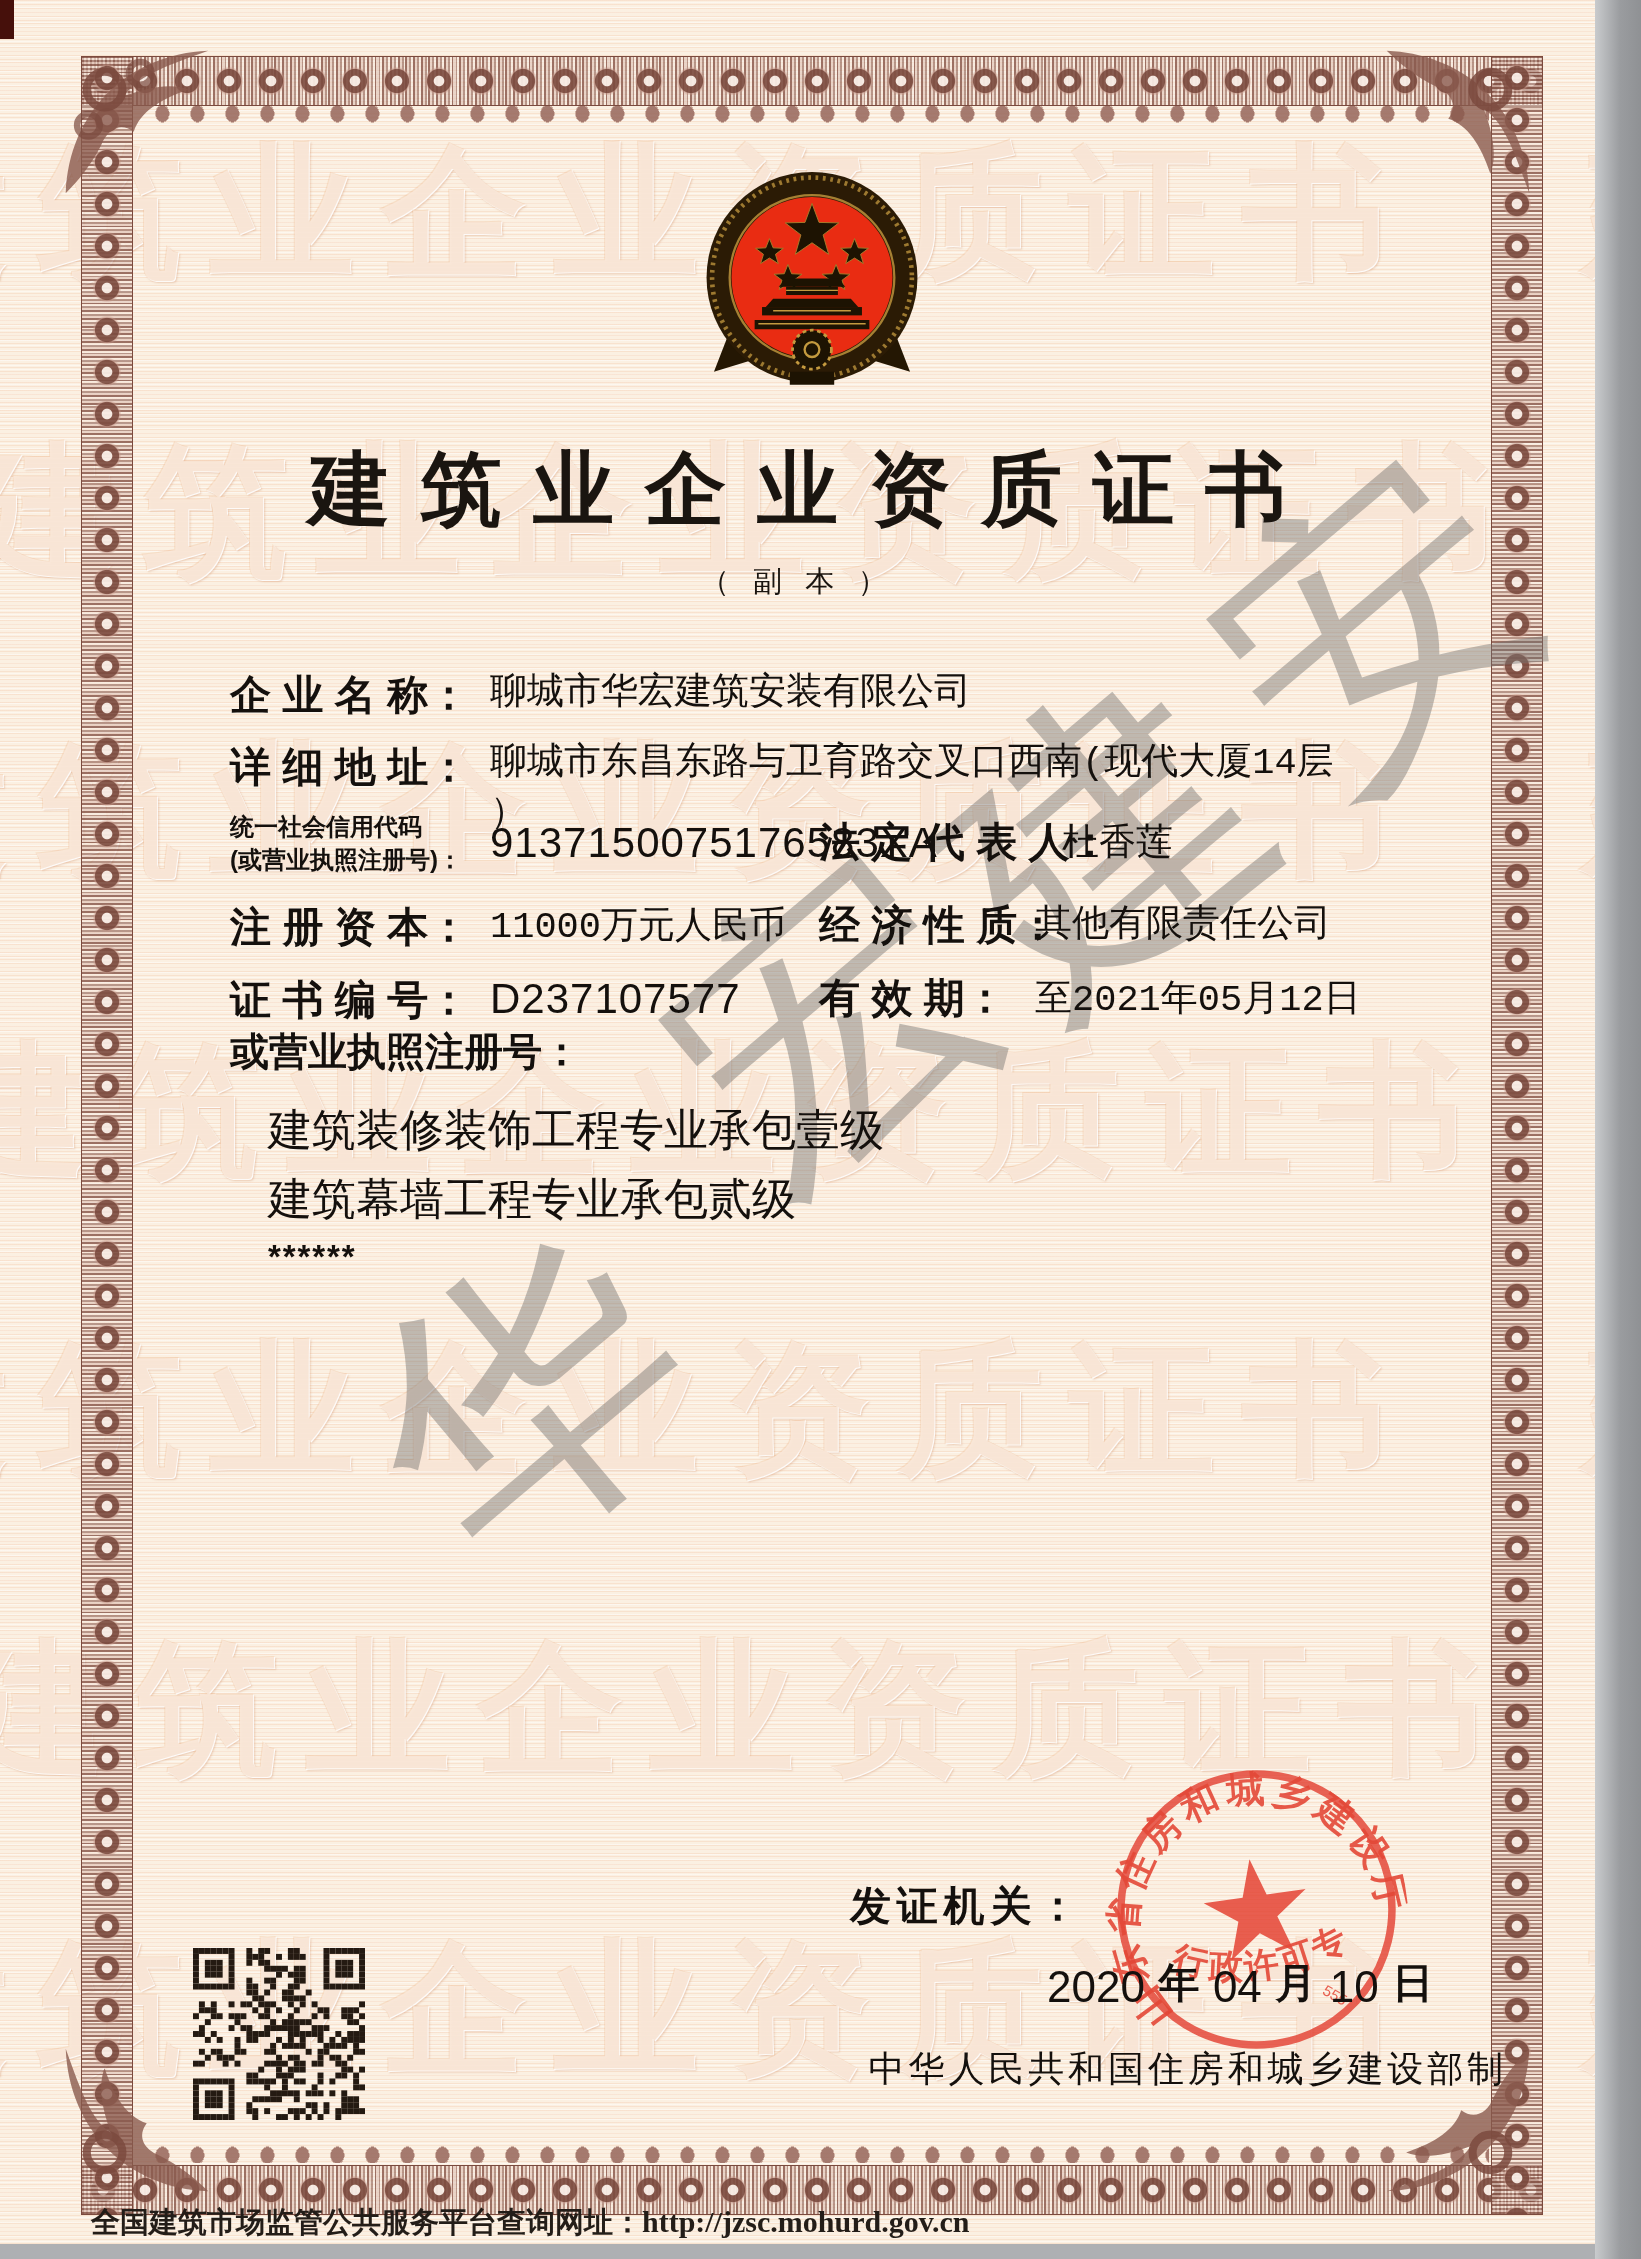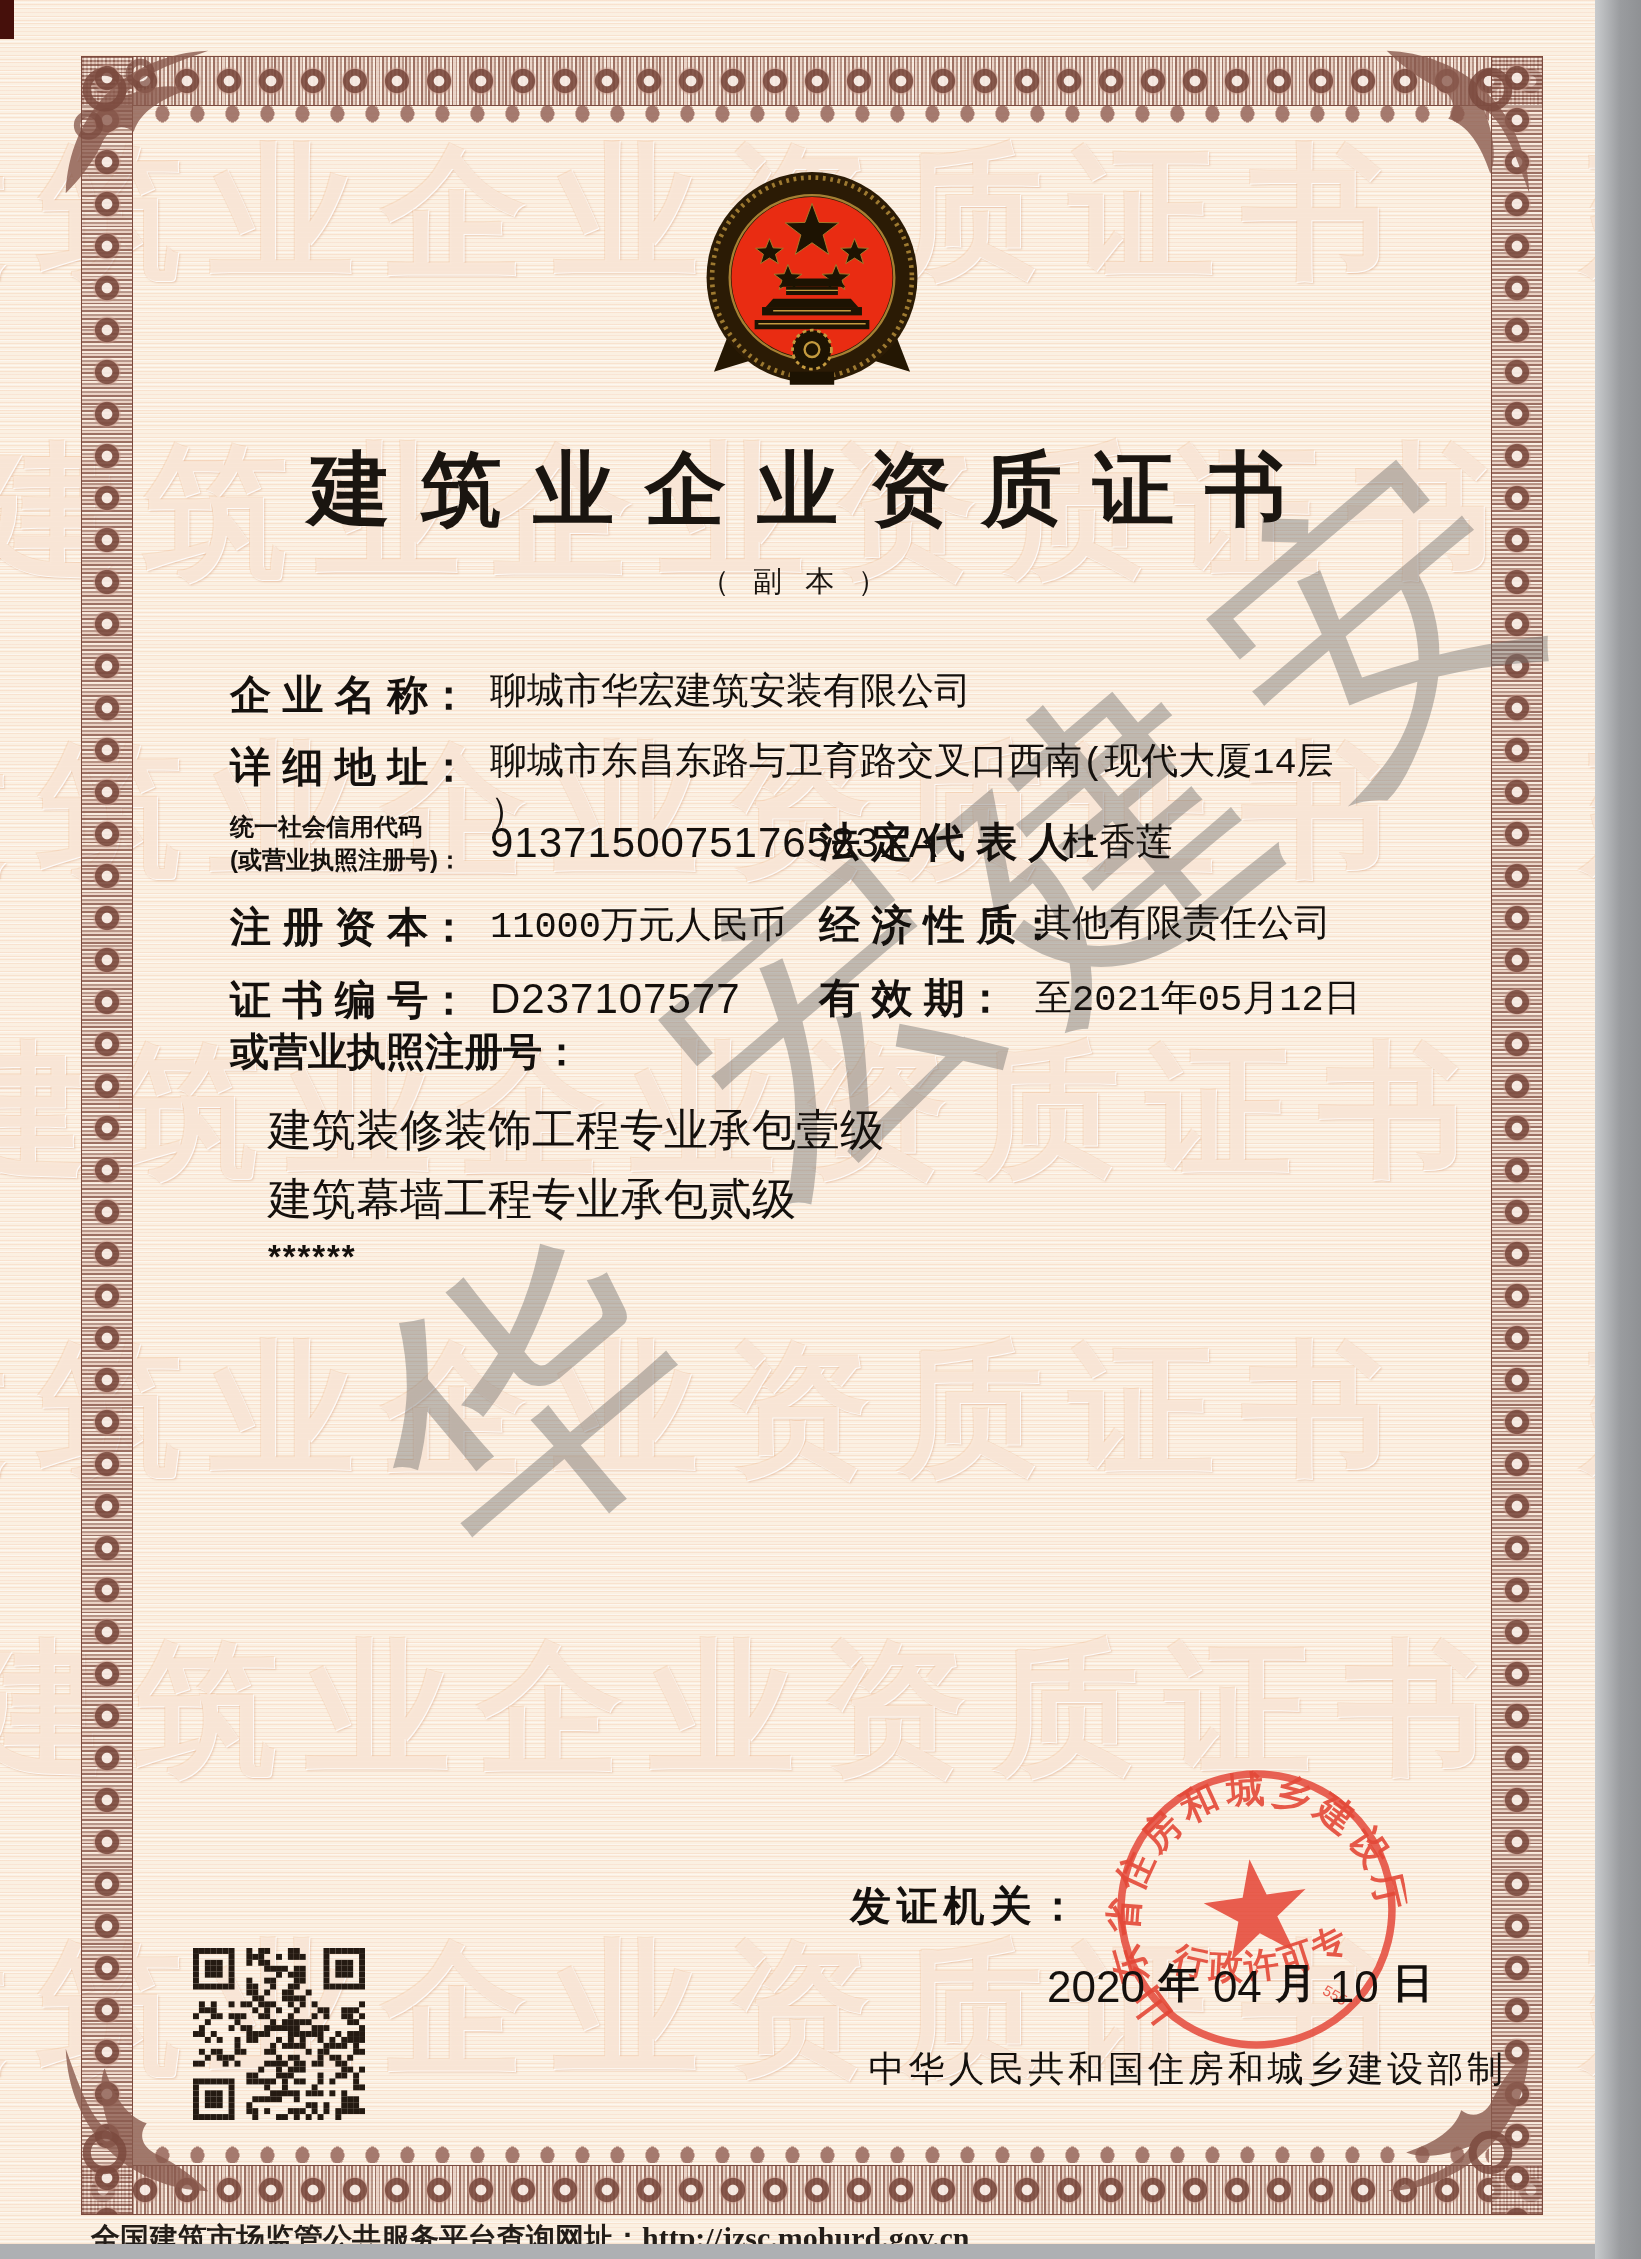--- a/index.html
+++ b/index.html
@@ -92,21 +92,21 @@
   .date-unit{font-size:41px;font-weight:bold;padding:0 13.5px;}
   .made-by{position:absolute;left:541px;top:2045px;width:966px;text-align:right;
     font-size:36px;font-weight:normal;color:#14100d;letter-spacing:3.9px;z-index:6;}
 
   .seal{position:absolute;left:1106px;top:1759px;width:301px;height:301px;z-index:5;
     mix-blend-mode:multiply;opacity:.92;transform:rotate(-8deg);}
 
   .qr{position:absolute;left:193px;top:1948px;width:172px;height:172px;z-index:4;}
   .qr svg{width:100%;height:100%;fill:#241a12;}
 
-  .footer-query{position:absolute;left:91px;top:2203px;font-size:29px;font-weight:bold;color:#231d18;z-index:6;white-space:nowrap;margin-top:16px;}
+  .footer-query{position:absolute;left:91px;top:2203px;font-size:29px;font-weight:bold;color:#231d18;z-index:6;white-space:nowrap;}
   .footer-query .url{font-family:"Liberation Serif","DejaVu Serif",serif;font-weight:bold;font-size:30px;}
   .footer-serial{position:absolute;left:1205px;top:2190px;font-size:37px;color:#2a2420;z-index:6;
     font-family:"DejaVu Sans Mono","Liberation Mono",monospace;letter-spacing:1.9px;white-space:nowrap;}
   .footer-serial .num{margin-left:33px;}
 </style>
 </head>
 <body>
 
 <div class="page">
 

